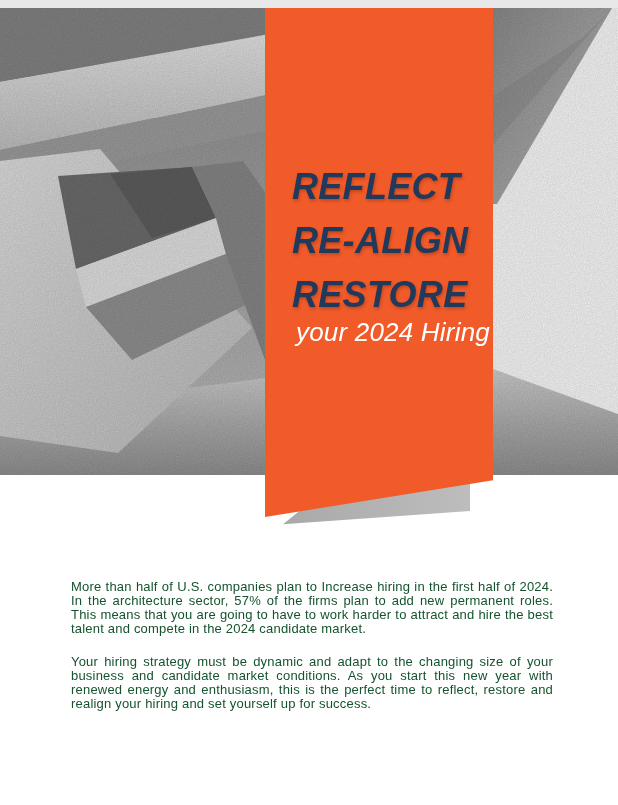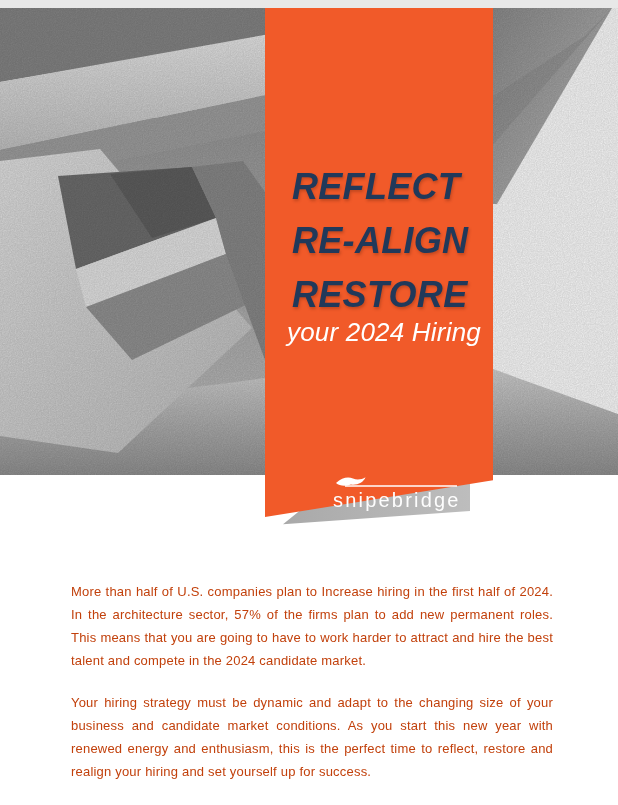--- a/index.html
+++ b/index.html
@@ -16,43 +16,43 @@
     background:#f15a29;z-index:3;
     clip-path:polygon(0 0,100% 0,100% 92.8%,0 100%);
   }
   .headline{padding:152px 0 0 27px;}
   .headline-line{
     font-size:36px;line-height:54px;font-weight:700;font-style:italic;
     color:#21395a;letter-spacing:.3px;white-space:nowrap;
     text-shadow:1px 2px 3px rgba(60,20,0,.25);
   }
   .subtitle{
-    margin-top:-5px;padding-left:22px;
+    margin-top:-5px;padding-left:31px;
     font-size:26px;font-style:italic;font-weight:400;color:#ffffff;
     letter-spacing:.2px;white-space:nowrap;
   }
   
   .logo-plate{
     position:absolute;left:283px;top:476px;width:187px;height:41px;
     background:linear-gradient(90deg,#a9a9a9,#bdbdbd);z-index:2;
     clip-path:polygon(26.7% 0,100% 0,100% 66%,0 98%);
   }
   .logo{position:absolute;left:333px;top:468px;width:140px;z-index:4;}
   .logo-swoosh{display:block;margin-left:2px;}
   .logo-text{
     display:block;margin-top:-2px;
     font-size:20px;font-weight:400;color:#fdfdfd;letter-spacing:2.2px;
     white-space:nowrap;
   }
   
   .content{position:absolute;left:71px;top:572px;width:482px;z-index:1;}
   .content p{
     margin:0 0 19px 0;
-    font-size:13px;line-height:23px;letter-spacing:.2px;
-    color:#c2410c;text-align:justify;
+    font-size:13px;line-height:14px;letter-spacing:.2px;
+    color:#14532d;text-align:justify;
   }
 </style>
 </head>
 <body>
 
 <div class="page">
 
   <svg class="photo" width="618" height="467" viewBox="0 0 618 467" aria-hidden="true">
     <defs>
       <linearGradient id="gSlab" x1="0" y1="0" x2="0" y2="1">
@@ -116,26 +116,19 @@
 
   <div class="ribbon">
     <div class="headline">
       <div class="headline-line">REFLECT</div>
       <div class="headline-line">RE-ALIGN</div>
       <div class="headline-line">RESTORE</div>
     </div>
     <div class="subtitle">your 2024 Hiring</div>
   </div>
 
-  <div class="logo">
-    <svg class="logo-swoosh" width="124" height="15" viewBox="0 0 124 15" aria-hidden="true">
-      <path d="M10 10 H122" stroke="#ffffff" stroke-width="1.6" fill="none"></path>
-      <path d="M1 7 C7 1.5 13 0.5 18 2.5 C22 4.2 27 3.5 30.5 1.2 C28.5 6.5 22 9.5 16 8.5 C10 10.5 4.5 10 1 7 Z" fill="#ffffff"></path>
-    </svg>
-    <span class="logo-text">snipebridge</span>
-  </div>
 
   <div class="content">
     <p>More than half of U.S. companies plan to Increase hiring in the first half of 2024. In the architecture sector, 57% of the firms plan to add new permanent roles. This means that you are going to have to work harder to attract and hire the best talent and compete in the 2024 candidate market.</p>
     <p>Your hiring strategy must be dynamic and adapt to the changing size of your business and candidate market conditions. As you start this new year with renewed energy and enthusiasm, this is the perfect time to reflect, restore and realign your hiring and set yourself up for success.</p>
   </div>
 
 </div>
 
 </body></html>

